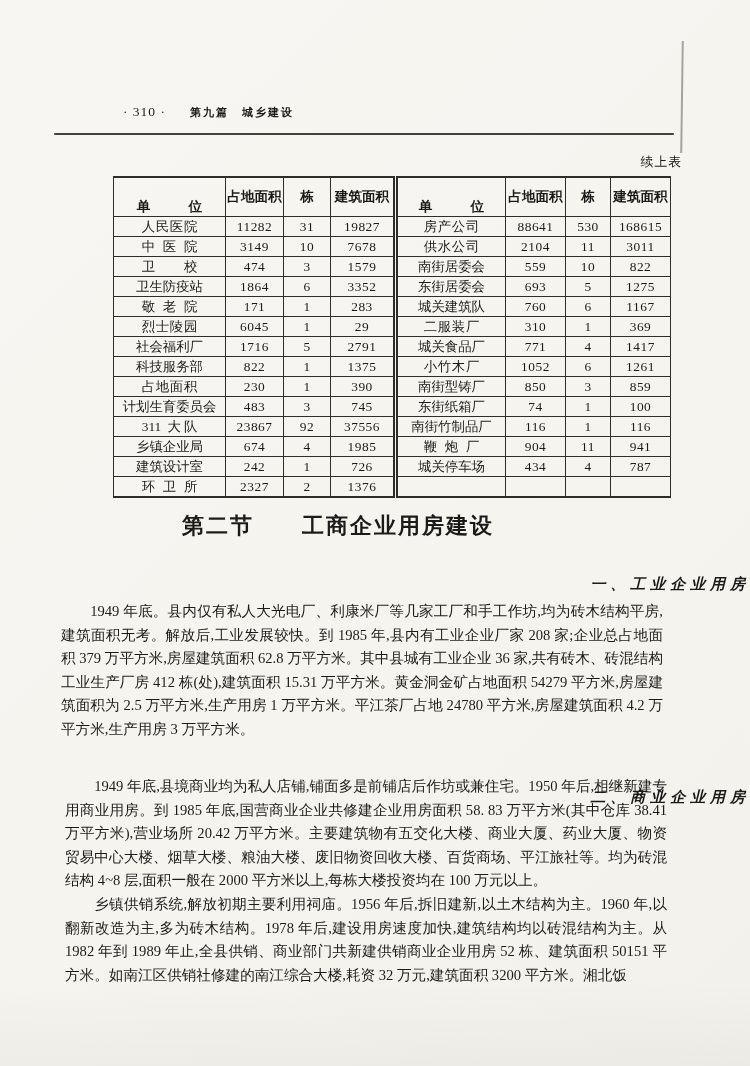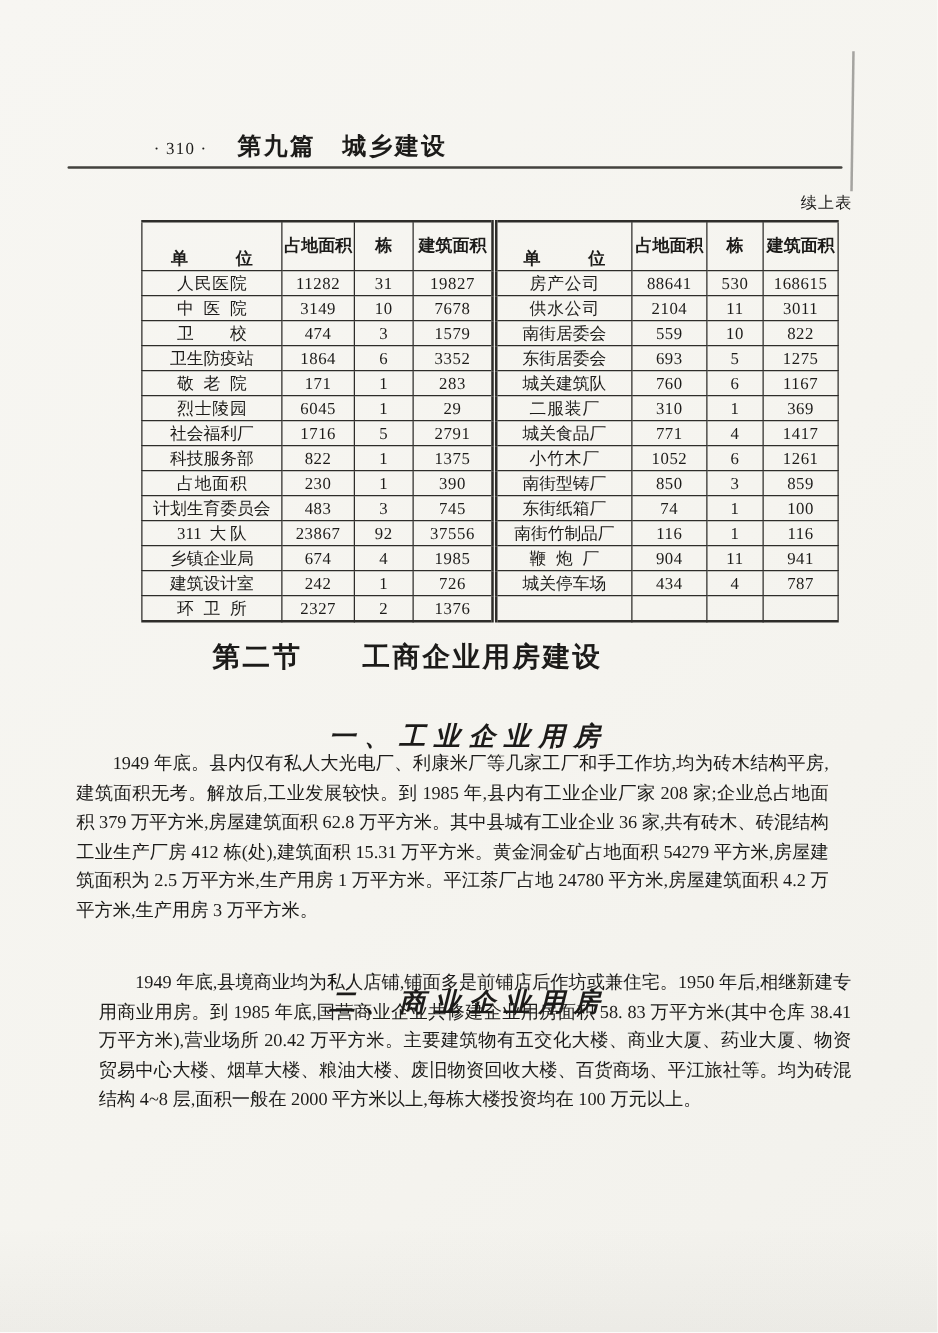--- a/index.html
+++ b/index.html
@@ -5,21 +5,21 @@
   html,body{margin:0;padding:0;}
   body{width:750px;height:1066px;overflow:hidden;
        font-family:"Liberation Serif","DejaVu Serif",serif;color:#1c1b19;}
   .page{position:relative;width:750px;height:1066px;overflow:hidden;
         background:linear-gradient(135deg,#f7f6f2 0%,#f5f4ef 55%,#f2f1ec 100%);padding-left:19px;}
 
   
   .phead{position:absolute;top:104px;left:123px;display:flex;align-items:baseline;gap:24px;
          font-size:13.5px;letter-spacing:1px;}
   .pnum{font-family:"Liberation Serif","DejaVu Serif",serif;}
-  .ppart{font-family:"Liberation Sans","DejaVu Sans",sans-serif;font-weight:bold;font-size:19px;letter-spacing:2px;}
+  .ppart{font-family:"Liberation Sans","DejaVu Sans",sans-serif;font-weight:bold;font-size:11px;letter-spacing:2px;}
   .hrule{position:absolute;top:133px;left:54px;width:620px;height:2px;background:#43423e;border-radius:1px;}
 
   
   .contnote{position:absolute;top:154px;right:87px;font-size:12.8px;
             font-family:"Liberation Sans","DejaVu Sans",sans-serif;letter-spacing:1px;}
 
   
   table.units{position:absolute;top:176px;left:113px;width:557px;border-collapse:collapse;
               table-layout:fixed;font-size:13.4px;}
   table.units th,table.units td{border:1px solid #2e2d2a;padding:0;height:19px;
@@ -27,34 +27,34 @@
   table.units thead th{height:26px;font-family:"Liberation Sans","DejaVu Sans",sans-serif;
               font-weight:bold;font-size:13.6px;}
   table.units{border-top:2.5px solid #2e2d2a;border-bottom:2.5px solid #2e2d2a;}
   table.units th.half-start,table.units td.half-start{border-left:5px double #2e2d2a;}
   td.name{text-align:left;padding-left:9px;}
   .uname{display:inline-block;min-width:4.15em;text-align:justify;text-align-last:justify;text-justify:inter-character;}
   .hname{display:inline-block;width:4.8em;text-align:justify;text-align-last:justify;text-justify:inter-character;margin-top:20px;}
   td.num{font-family:"Liberation Serif","DejaVu Serif",serif;letter-spacing:.5px;}
 
   
-  .sec{position:absolute;top:511px;left:0;width:652px;margin:0;text-align:center;
+  .sec{position:absolute;top:511px;left:12px;width:652px;margin:0;text-align:center;
        font-family:"Liberation Sans","DejaVu Sans",sans-serif;font-weight:bold;
        font-size:22px;letter-spacing:2px;}
-  .sub{position:absolute;left:0;width:750px;margin:0;text-align:center;
+  .sub{position:absolute;left:0;width:750px;margin:0;text-align:right;
        font-family:"Liberation Serif","DejaVu Serif",serif;font-style:italic;font-weight:600;
-       font-size:21px;letter-spacing:.33em;}
+       font-size:15px;letter-spacing:.33em;}
   .sub1{top:575px;}
   .sub2{top:788px;}
 
   
   .para{font-size:14.6px;line-height:23.6px;text-align:justify;text-justify:inter-ideograph;
         text-indent:2em;margin:0;}
   .block1{position:absolute;top:600px;left:61px;width:602px;}
-  .block2{position:absolute;top:775px;left:79px;width:602px;}
+  .block2{position:absolute;top:775px;left:65px;width:602px;}
 
   
   .scanline{position:absolute;left:681px;top:41px;width:2px;height:112px;background:#6f6e6a;
             opacity:.6;transform:rotate(.8deg);}
   .smudge{position:absolute;left:0;top:980px;width:750px;height:86px;
           background:linear-gradient(180deg,rgba(0,0,0,0) 0%,rgba(60,58,52,.04) 100%);}
 </style>
 </head>
 <body>
 
@@ -238,17 +238,18 @@
   <h2 class="sec">第二节　　工商企业用房建设</h2>
 
   <h3 class="sub sub1">一、工业企业用房</h3>
   <div class="block1">
     <p class="para">1949 年底。县内仅有私人大光电厂、利康米厂等几家工厂和手工作坊,均为砖木结构平房,建筑面积无考。解放后,工业发展较快。到 1985 年,县内有工业企业厂家 208 家;企业总占地面积 379 万平方米,房屋建筑面积 62.8 万平方米。其中县城有工业企业 36 家,共有砖木、砖混结构工业生产厂房 412 栋(处),建筑面积 15.31 万平方米。黄金洞金矿占地面积 54279 平方米,房屋建筑面积为 2.5 万平方米,生产用房 1 万平方米。平江茶厂占地 24780 平方米,房屋建筑面积 4.2 万平方米,生产用房 3 万平方米。</p>
   </div>
 
   <h3 class="sub sub2">二、商业企业用房</h3>
   <div class="block2">
     <p class="para">1949 年底,县境商业均为私人店铺,铺面多是前铺店后作坊或兼住宅。1950 年后,相继新建专用商业用房。到 1985 年底,国营商业企业共修建企业用房面积 58. 83 万平方米(其中仓库 38.41 万平方米),营业场所 20.42 万平方米。主要建筑物有五交化大楼、商业大厦、药业大厦、物资贸易中心大楼、烟草大楼、粮油大楼、废旧物资回收大楼、百货商场、平江旅社等。均为砖混结构 4~8 层,面积一般在 2000 平方米以上,每栋大楼投资均在 100 万元以上。</p>
+    <p class="para">乡镇供销系统,解放初期主要利用祠庙。1956 年后,拆旧建新,以土木结构为主。1960 年,以翻新改造为主,多为砖木结构。1978 年后,建设用房速度加快,建筑结构均以砖混结构为主。从 1982 年到 1989 年止,全县供销、商业部门共新建供销商业企业用房 52 栋、建筑面积 50151 平方米。如南江区供销社修建的南江综合大楼,耗资 32 万元,建筑面积 3200 平方米。湘北饭</p>
   </div>
 
   <div class="scanline"></div>
   <div class="smudge"></div>
 </div>
 
 </body></html>

